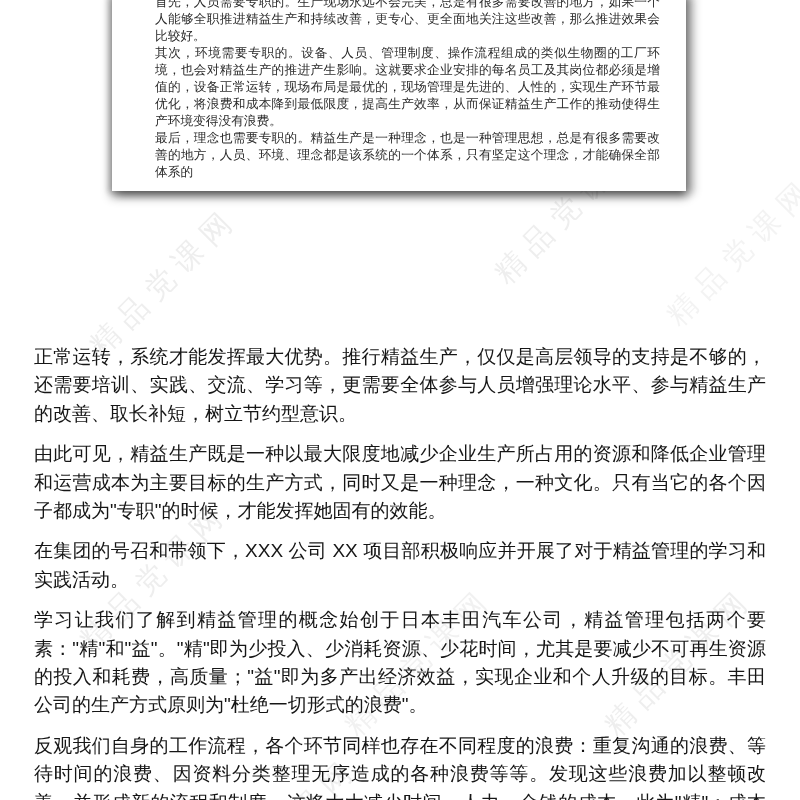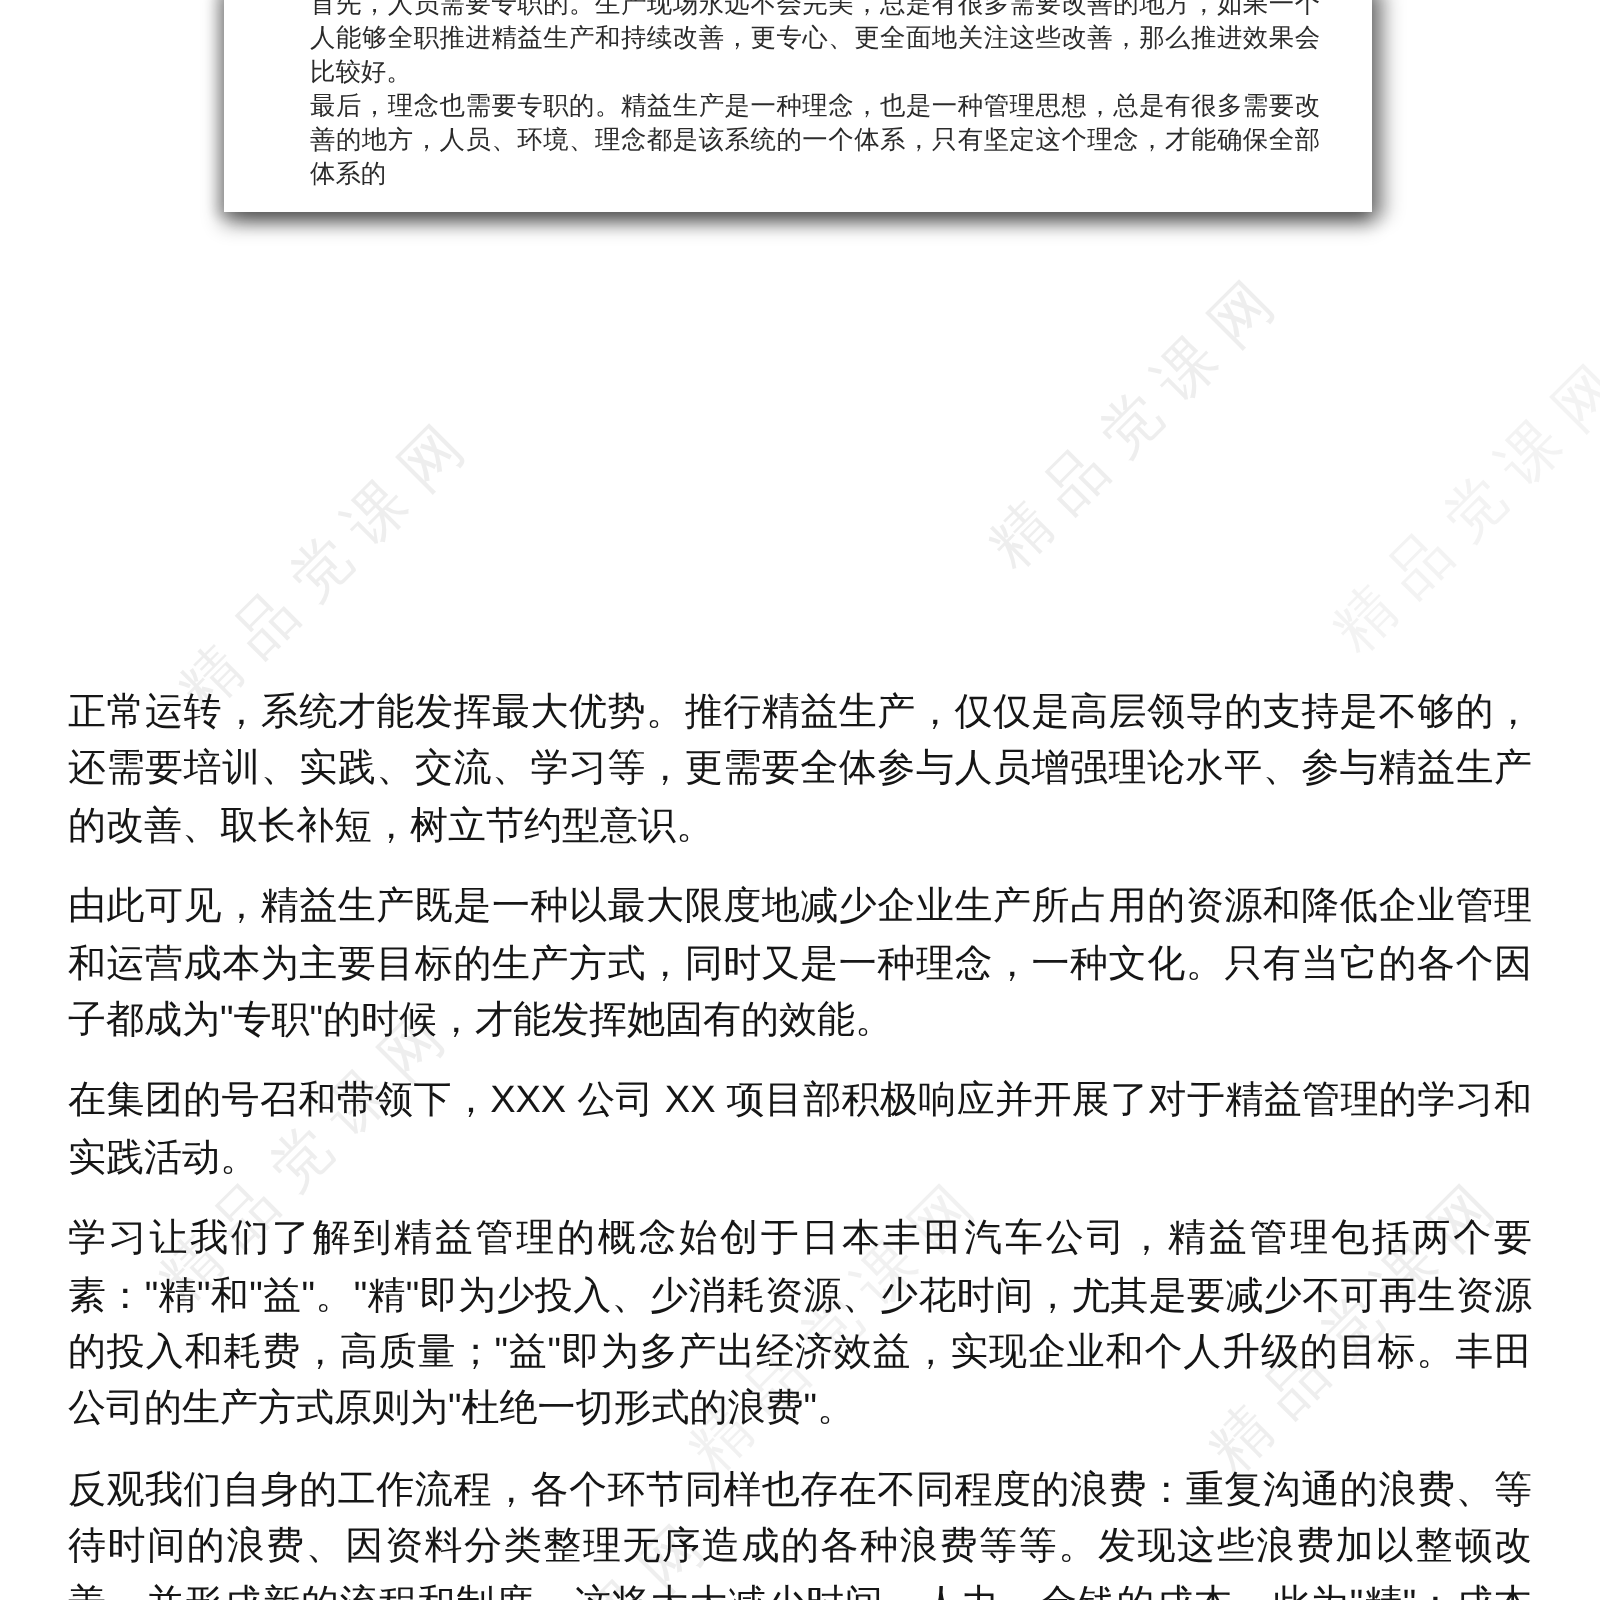--- a/index.html
+++ b/index.html
@@ -77,20 +77,21 @@
   <span class="wm wm1">精品党课网</span>
   <span class="wm wm2">精品党课网</span>
   <span class="wm wm3">精品党课网</span>
   <span class="wm wm4">精品党课网</span>
   <span class="wm wm5">精品党课网</span>
   <span class="wm wm6">精品党课网</span>
   <span class="wm wm7">精品党课网</span>
 
   <div class="preview-page">
     <p>首先，人员需要专职的。生产现场永远不会完美，总是有很多需要改善的地方，如果一个人能够全职推进精益生产和持续改善，更专心、更全面地关注这些改善，那么推进效果会比较好。</p>
+    <p>其次，环境需要专职的。设备、人员、管理制度、操作流程组成的类似生物圈的工厂环境，也会对精益生产的推进产生影响。这就要求企业安排的每名员工及其岗位都必须是增值的，设备正常运转，现场布局是最优的，现场管理是先进的、人性的，实现生产环节最优化，将浪费和成本降到最低限度，提高生产效率，从而保证精益生产工作的推动使得生产环境变得没有浪费。</p>
     <p>最后，理念也需要专职的。精益生产是一种理念，也是一种管理思想，总是有很多需要改善的地方，人员、环境、理念都是该系统的一个体系，只有坚定这个理念，才能确保全部体系的</p>
   </div>
 
   <div class="main-text">
     <p>正常运转，系统才能发挥最大优势。推行精益生产，仅仅是高层领导的支持是不够的，还需要培训、实践、交流、学习等，更需要全体参与人员增强理论水平、参与精益生产的改善、取长补短，树立节约型意识。</p>
     <p>由此可见，精益生产既是一种以最大限度地减少企业生产所占用的资源和降低企业管理和运营成本为主要目标的生产方式，同时又是一种理念，一种文化。只有当它的各个因子都成为"专职"的时候，才能发挥她固有的效能。</p>
     <p>在集团的号召和带领下，XXX 公司 XX 项目部积极响应并开展了对于精益管理的学习和实践活动。</p>
     <p>学习让我们了解到精益管理的概念始创于日本丰田汽车公司，精益管理包括两个要素："精"和"益"。"精"即为少投入、少消耗资源、少花时间，尤其是要减少不可再生资源的投入和耗费，高质量；"益"即为多产出经济效益，实现企业和个人升级的目标。丰田公司的生产方式原则为"杜绝一切形式的浪费"。</p>
     <p>反观我们自身的工作流程，各个环节同样也存在不同程度的浪费：重复沟通的浪费、等待时间的浪费、因资料分类整理无序造成的各种浪费等等。发现这些浪费加以整顿改善，并形成新的流程和制度，这将大大减少时间、人力、金钱的成本，此为"精"；成本的降低将带来利润的增加，此为"益"。</p>
     <p>公司开展了一系列的精益管理实践工作，</p>

